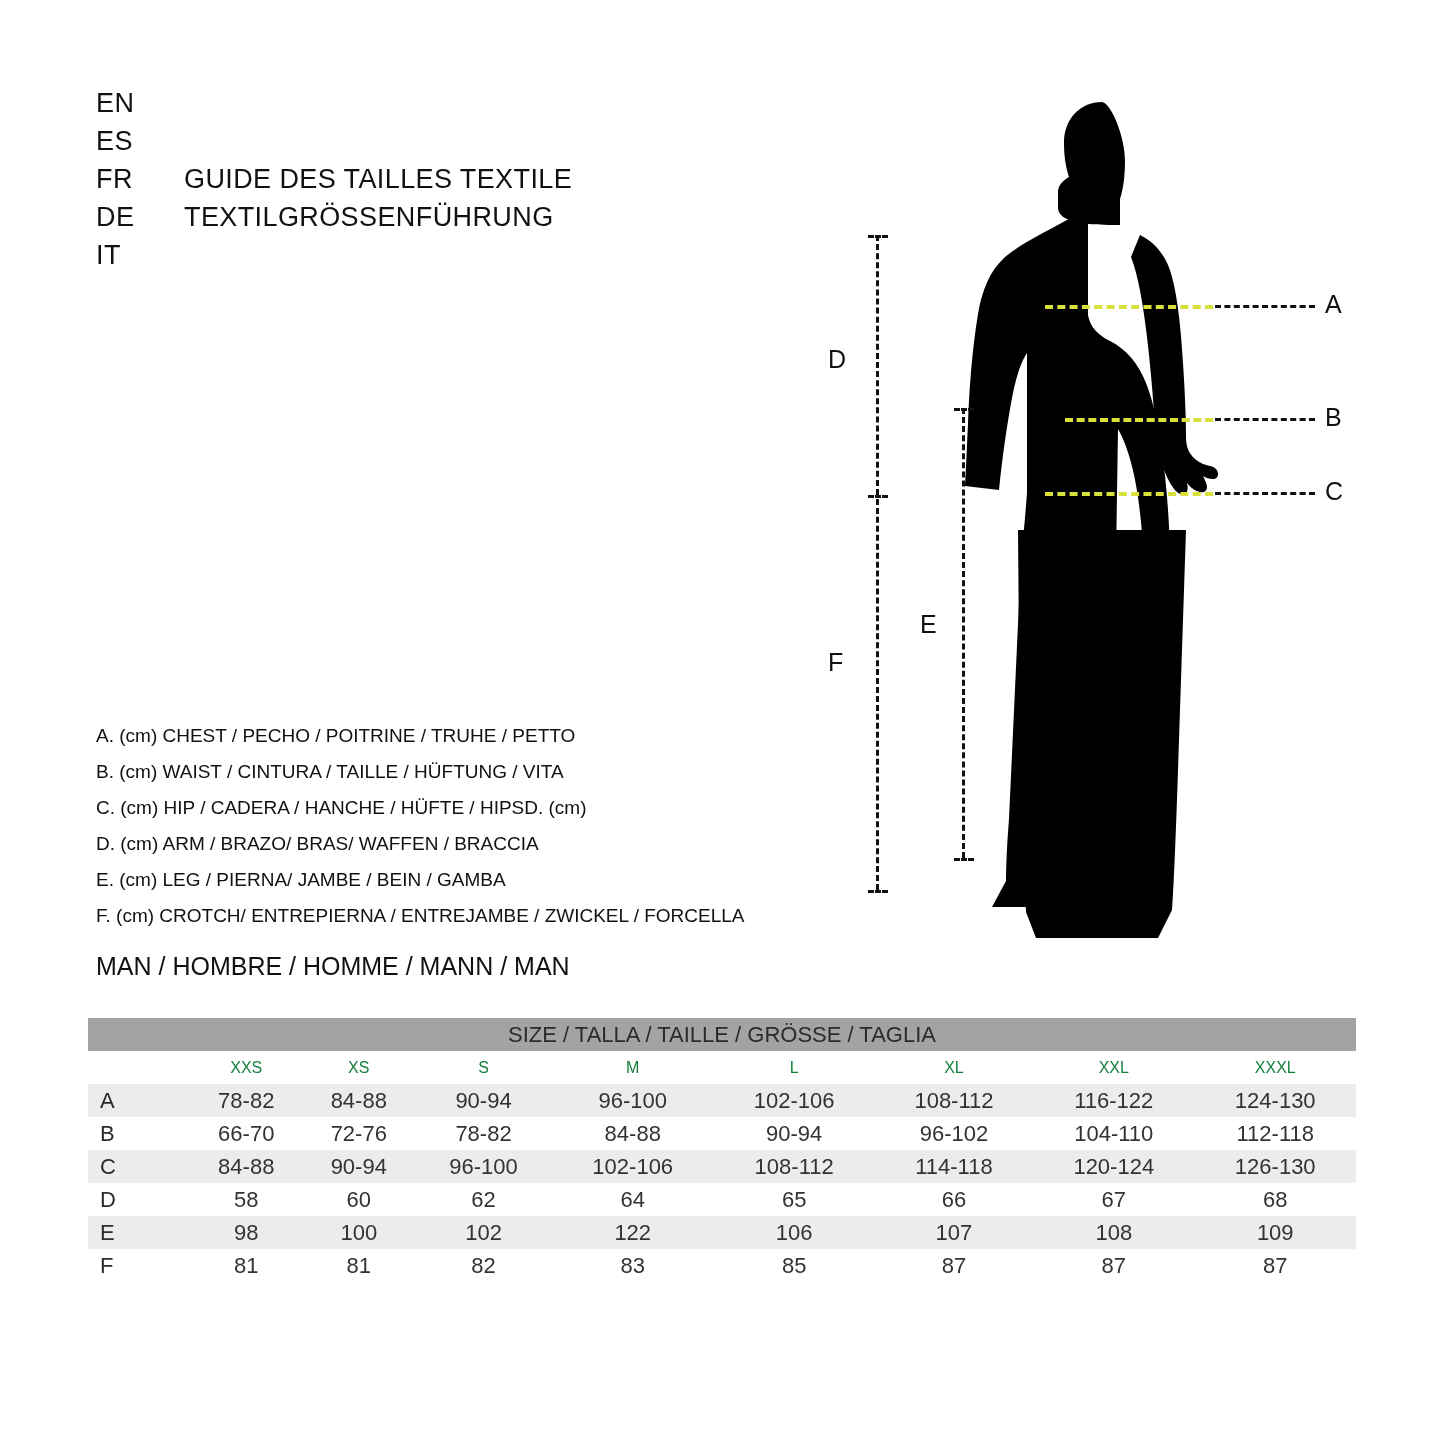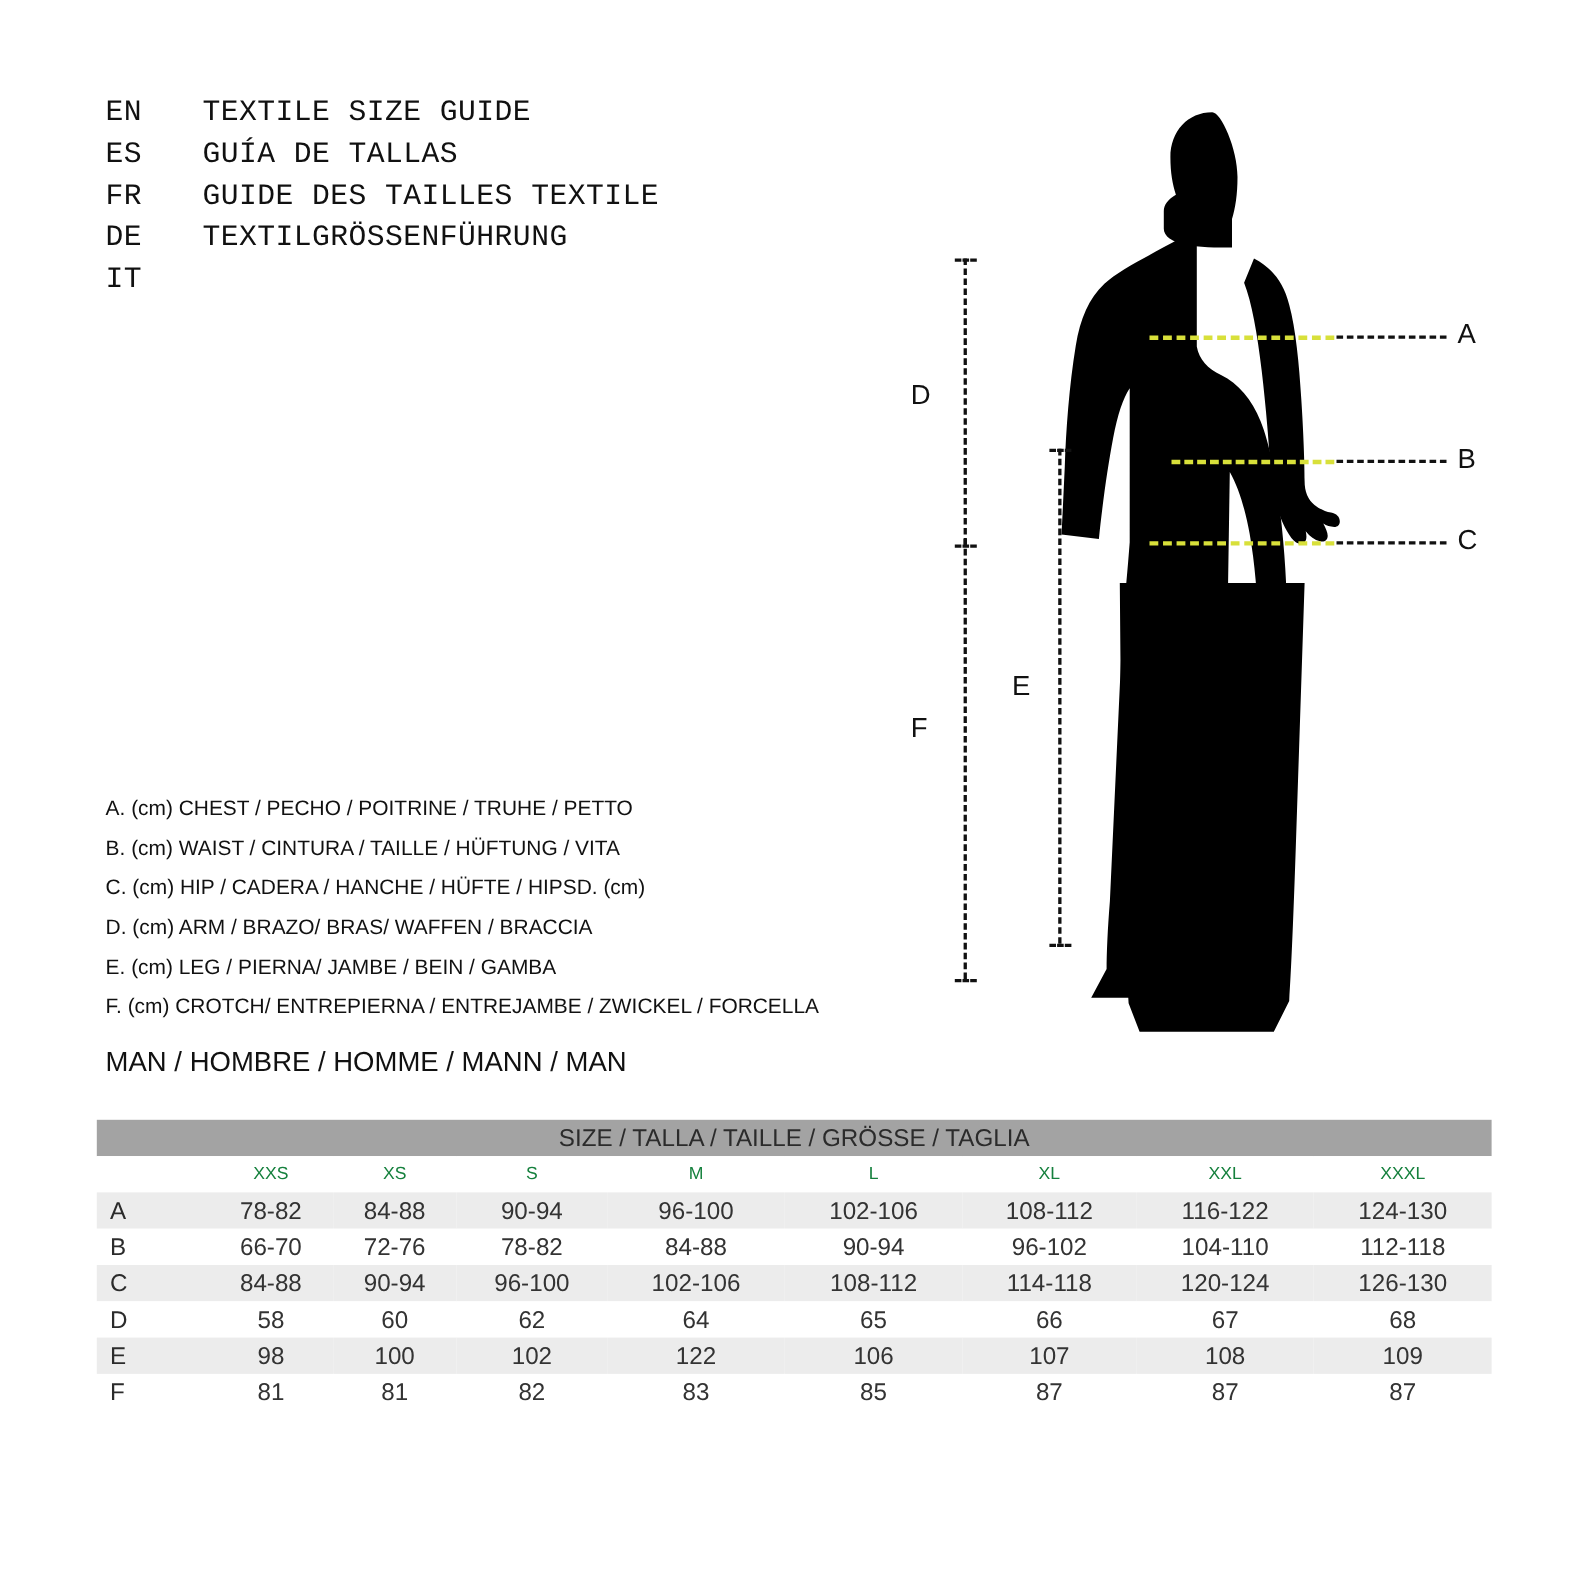--- a/index.html
+++ b/index.html
@@ -15,21 +15,20 @@
     position: relative;
     overflow: hidden;
   }
 
   
   .titles {
     position: absolute;
     left: 96px;
     top: 88px;
     width: 620px;
-    font-family: Liberation Mono, monospace;
   }
   .title-row {
     display: flex;
     align-items: baseline;
     height: 38px;
     font-size: 27px;
     letter-spacing: 0.4px;
     color: #111111;
   }
   .title-lang {
@@ -144,25 +143,23 @@
     width: 90px;
     color: #2b2b2b;
   }
 </style>
 </head>
 <body>
 
 <div class="titles">
   <div class="title-row">
     <span class="title-lang">EN</span>
-    <span class="title-text">TEXTILE SIZE GUIDE</span>
   </div>
   <div class="title-row">
     <span class="title-lang">ES</span>
-    <span class="title-text">GUÍA DE TALLAS</span>
   </div>
   <div class="title-row">
     <span class="title-lang">FR</span>
     <span class="title-text">GUIDE DES TAILLES TEXTILE</span>
   </div>
   <div class="title-row">
     <span class="title-lang">DE</span>
     <span class="title-text">TEXTILGRÖSSENFÜHRUNG</span>
   </div>
   <div class="title-row">

